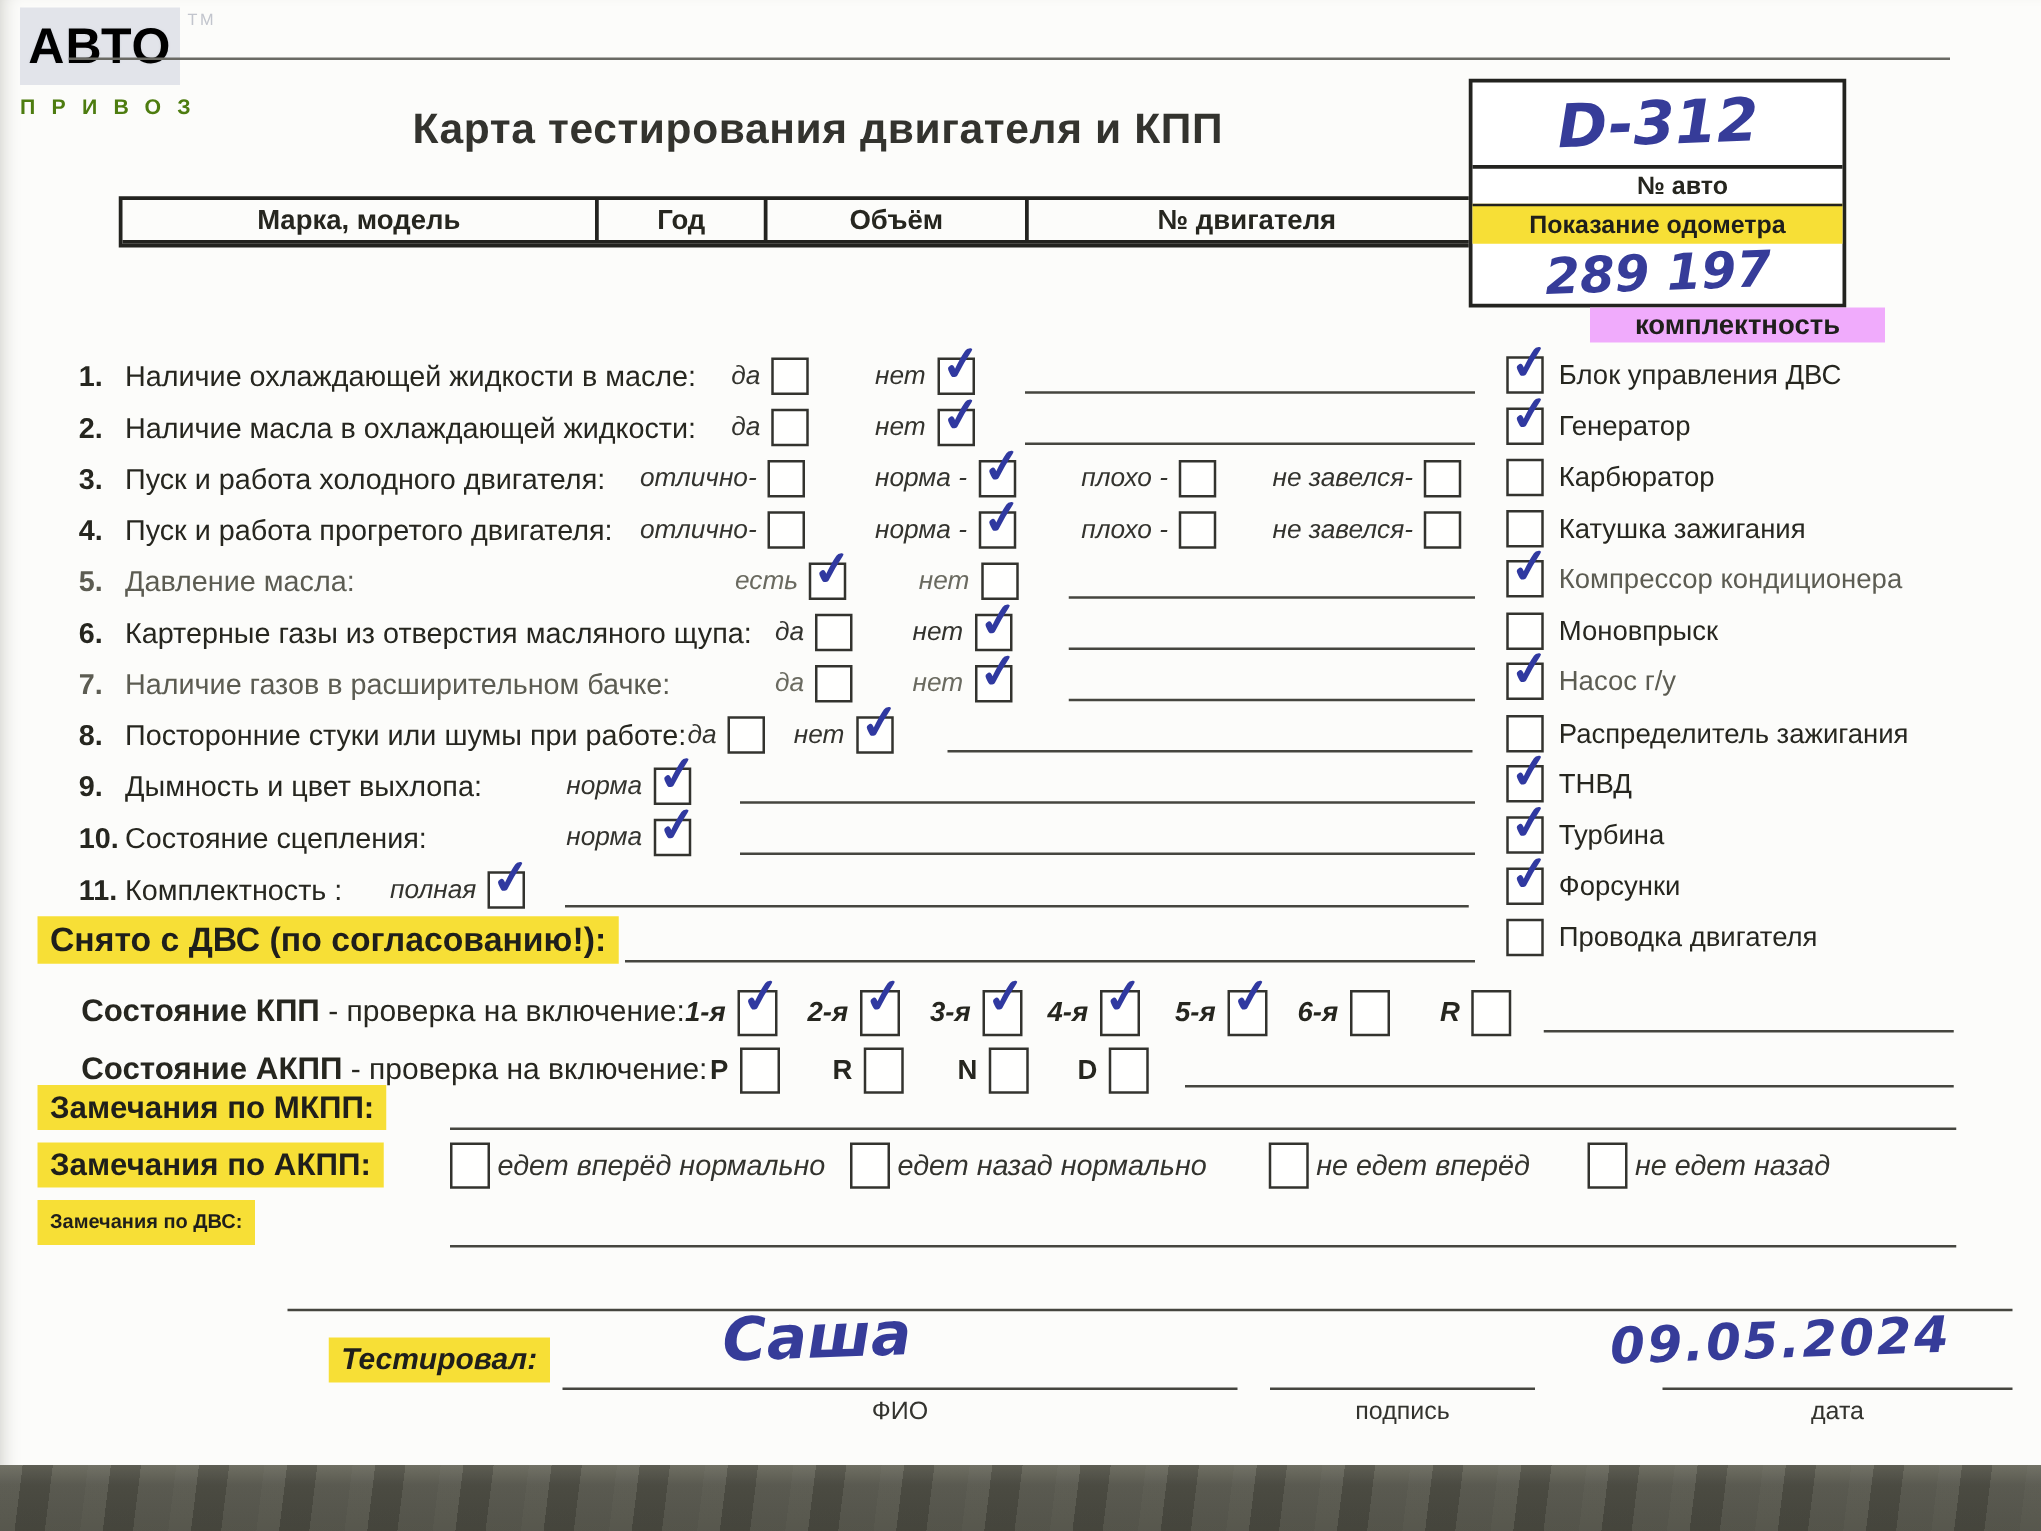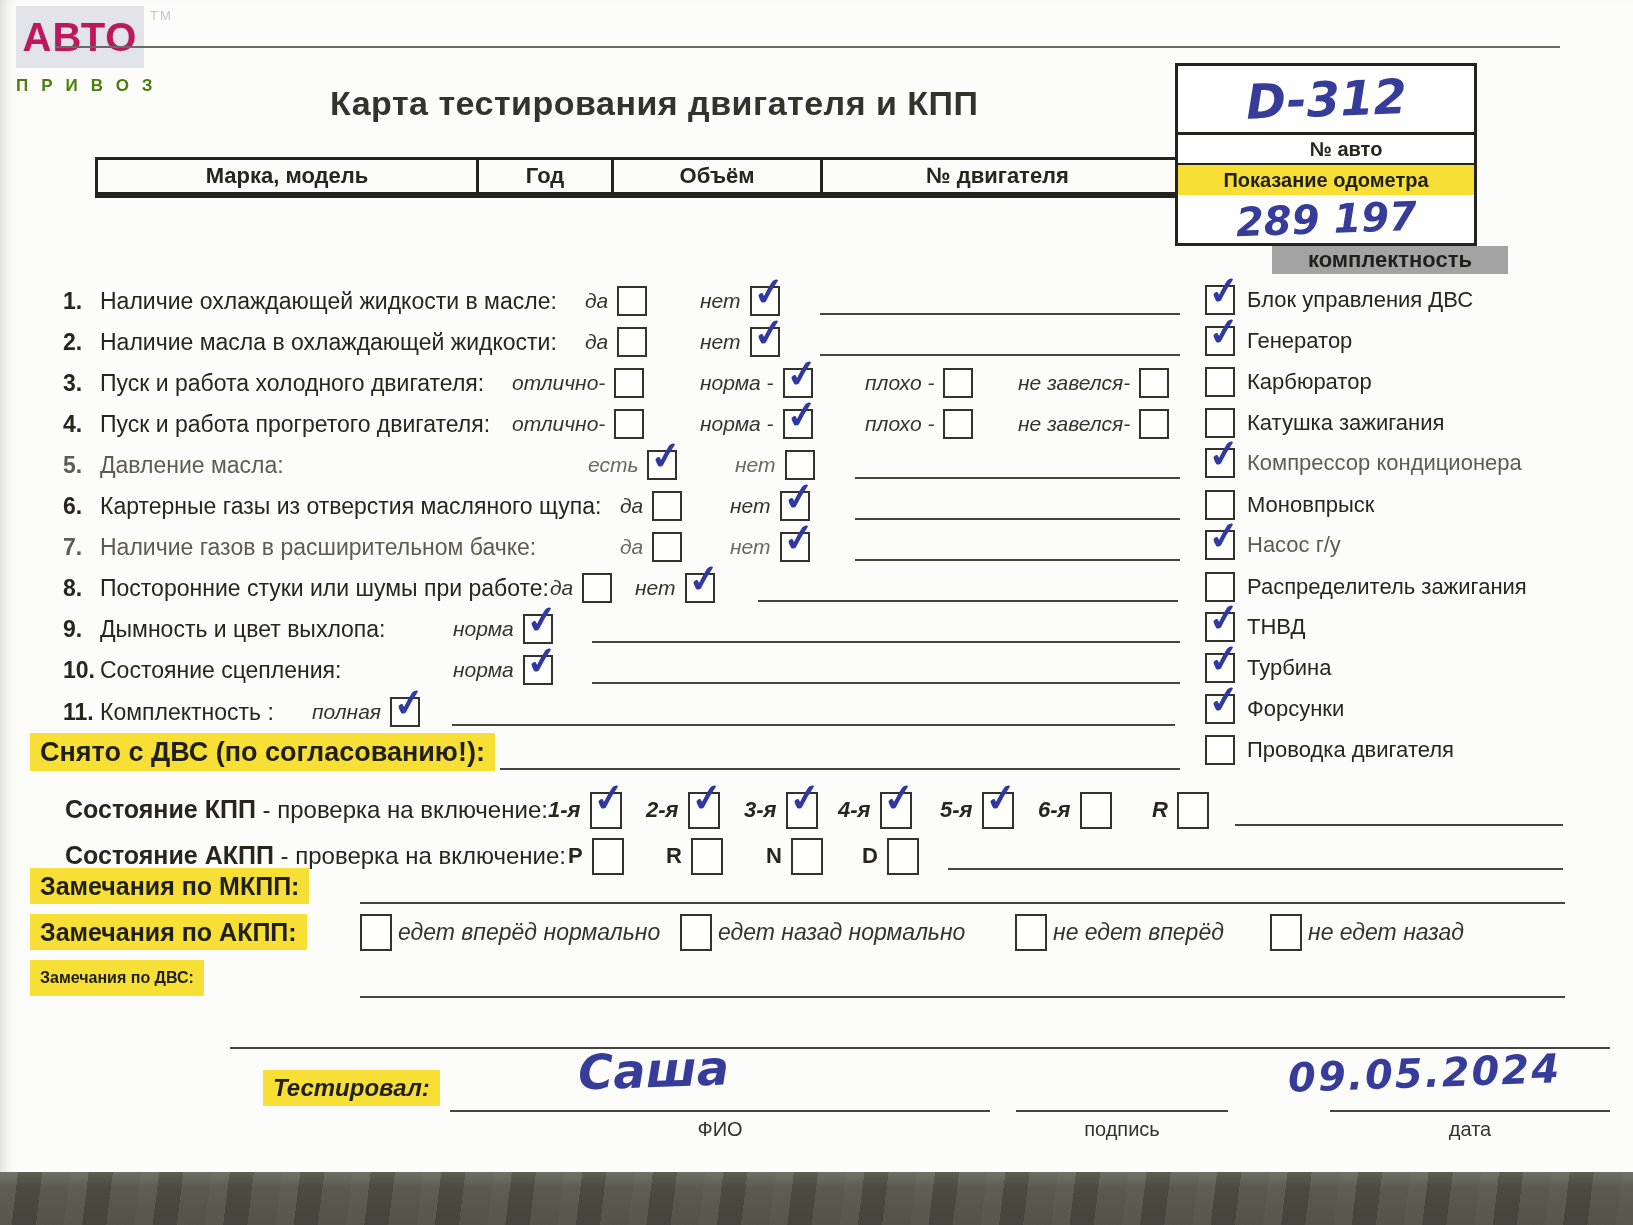--- a/index.html
+++ b/index.html
@@ -6,21 +6,21 @@
   .page{
     position:relative;width:1633px;height:1225px;overflow:hidden;
     background:#fcfcfa;
     font-family:"Liberation Sans", sans-serif;
     color:#26261f;
     box-shadow:inset 12px 0 18px -14px #b9b9b2;
   }
   
   .logo{position:absolute;left:16px;top:6px;width:170px;height:100px;}
   .logo-block{position:relative;width:128px;height:62px;background:#e2e4ea;display:flex;align-items:center;justify-content:center;}
-  .logo-top{font-size:40px;font-weight:bold;color:#be185d;letter-spacing:1px;text-shadow:0 0 2px #cfd2da;}
+  .logo-top{font-size:40px;font-weight:bold;color:#000000;letter-spacing:1px;text-shadow:0 0 2px #cfd2da;}
   .logo-tm{position:absolute;left:134px;top:2px;font-size:13px;color:#c2c5cd;letter-spacing:2px;}
   .logo-bottom{margin-top:8px;font-size:17px;color:#4d7c0f;letter-spacing:13px;font-weight:bold;}
   .topline{position:absolute;left:55px;top:46px;width:1505px;height:2px;background:#6a6a64;}
   
   .title{position:absolute;left:330px;top:84px;font-size:34px;font-weight:bold;letter-spacing:.5px;color:#33332e;}
   
   .vtable{position:absolute;left:95px;top:157px;width:1080px;border:3px solid #23231f;}
   .vhead,.vrow{display:flex;}
   .vhead{border-bottom:3px solid #23231f;height:32px;}
   .vrow{height:50px;}
@@ -34,21 +34,21 @@
   .hv{font-size:34px;}
   
   .carbox{position:absolute;left:1175px;top:63px;width:296px;border:3px solid #23231f;background:#fff;}
   .cb-r1{height:66px;display:flex;align-items:center;justify-content:center;}
   .cb-code{font-size:48px;transform:rotate(-2deg);}
   .cb-r2{height:28px;border-top:3px solid #23231f;display:flex;align-items:center;justify-content:center;font-weight:bold;font-size:20px;padding-left:40px;}
   .cb-r3{height:30px;border-top:2px solid #23231f;background:#f7df36;display:flex;align-items:center;justify-content:center;font-weight:bold;font-size:20px;color:#1f1f1b;}
   .cb-r4{height:48px;display:flex;align-items:center;justify-content:center;}
   .cb-odo{font-size:40px;transform:rotate(-2deg);}
   
-  .eq-header{position:absolute;left:1272px;top:246px;width:236px;height:28px;background:#a3a3a3;display:flex;align-items:center;justify-content:center;font-weight:bold;font-size:22px;color:#1f1f1b;}
+  .eq-header{position:absolute;left:1272px;top:246px;width:236px;height:28px;background:#f0abfc;display:flex;align-items:center;justify-content:center;font-weight:bold;font-size:22px;color:#1f1f1b;}
   .eq{position:absolute;left:1205px;height:34px;display:flex;align-items:center;gap:12px;font-size:22px;white-space:nowrap;}
   
   .cb{position:relative;box-sizing:border-box;width:30px;height:30px;border:2px solid #33332e;background:#fffffe;flex:none;}
   .cb.tall{width:32px;height:37px;}
   .cb.on::after{content:"✓";position:absolute;left:1px;top:-15px;font-size:38px;line-height:1;font-weight:bold;font-style:normal;color:#3039a0;transform:rotate(-6deg);}
   
   .crow{position:absolute;left:0;width:1633px;height:36px;}
   .num{position:absolute;left:63px;font-weight:bold;font-size:23px;line-height:36px;}
   .clabel{position:absolute;left:100px;font-size:23px;line-height:36px;white-space:nowrap;}
   .opt{position:absolute;top:0;height:36px;display:flex;align-items:center;gap:9px;}

